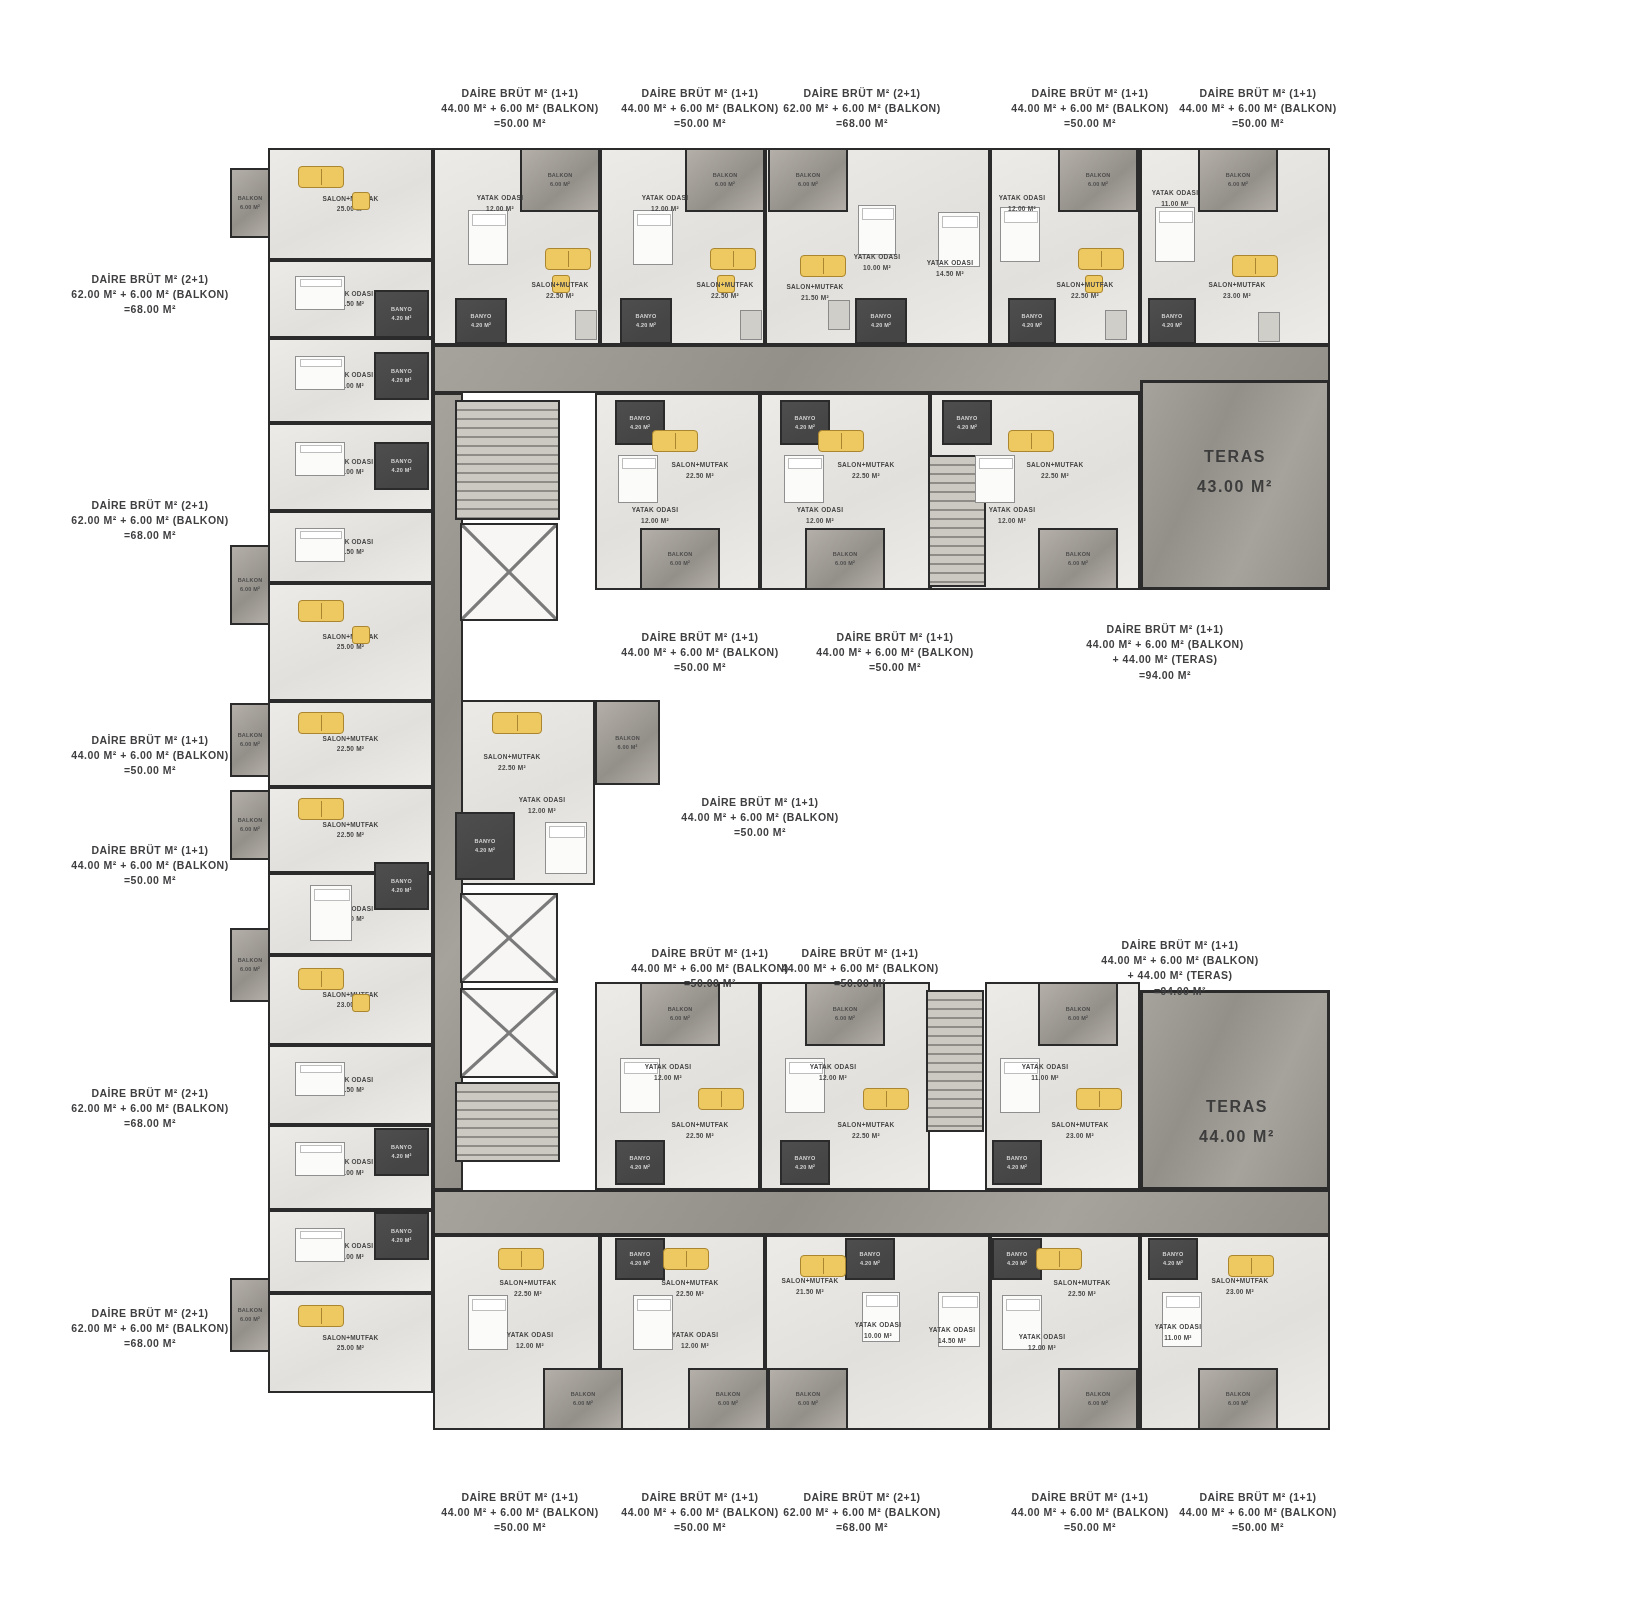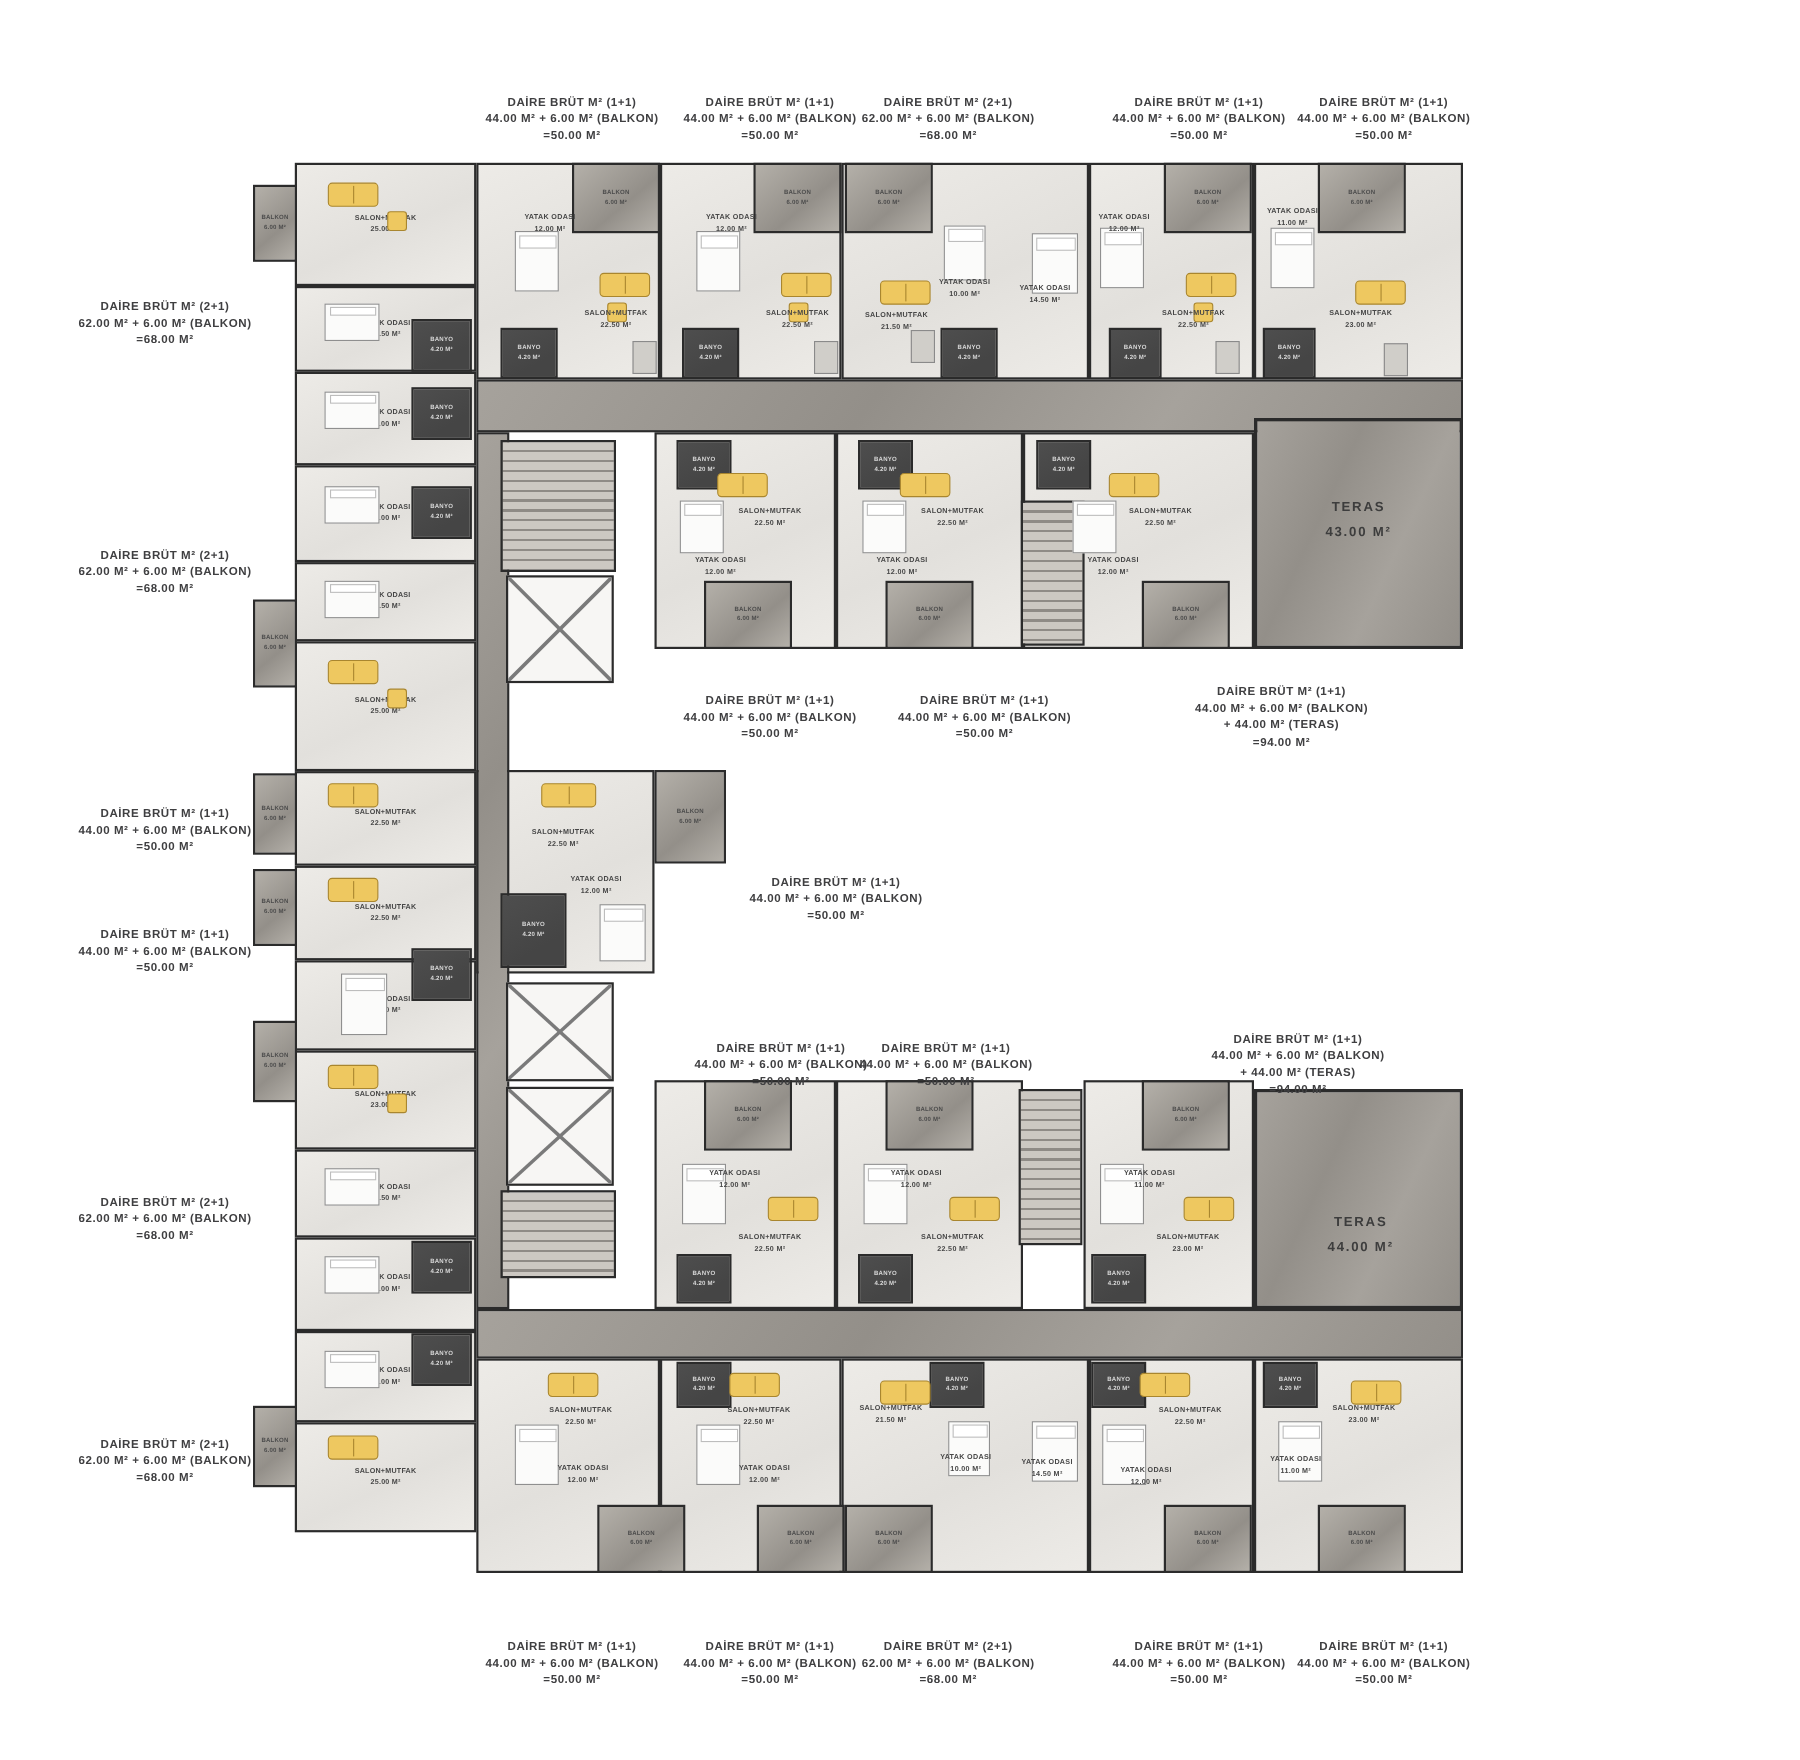--- a/index.html
+++ b/index.html
@@ -32,21 +32,21 @@
 
   .blab{position:absolute;inset:0;display:flex;align-items:center;justify-content:center;
         text-align:center;font-size:5.5px;font-weight:bold;letter-spacing:.2px;
         color:#4c4c4c;white-space:pre-line;line-height:1.6;pointer-events:none;}
   .b-bath .blab{color:#d6d6d6;}
   .b-room > .blab{font-size:6.5px;color:#474747;}
 
   .rlab{position:absolute;transform:translate(-50%,-50%);text-align:center;
         font-size:6.5px;font-weight:bold;letter-spacing:.3px;color:#474747;
         white-space:pre-line;line-height:1.7;pointer-events:none;}
-  .rlab.lg{font-size:12px;letter-spacing:1.6px;color:#3d3d3d;line-height:1.9;}
+  .rlab.lg{font-size:16px;letter-spacing:1.6px;color:#3d3d3d;line-height:1.9;}
 
   .ann{position:absolute;transform:translateX(-50%);text-align:center;
        font-size:10.5px;font-weight:bold;color:#3f3f41;letter-spacing:.5px;
        line-height:1.45;white-space:pre-line;}
 </style>
 </head>
 <body>
 
 <div id="plan">
     <div class="blk b-room" style="left: 268px; top: 148px; width: 165px; height: 112px;">

